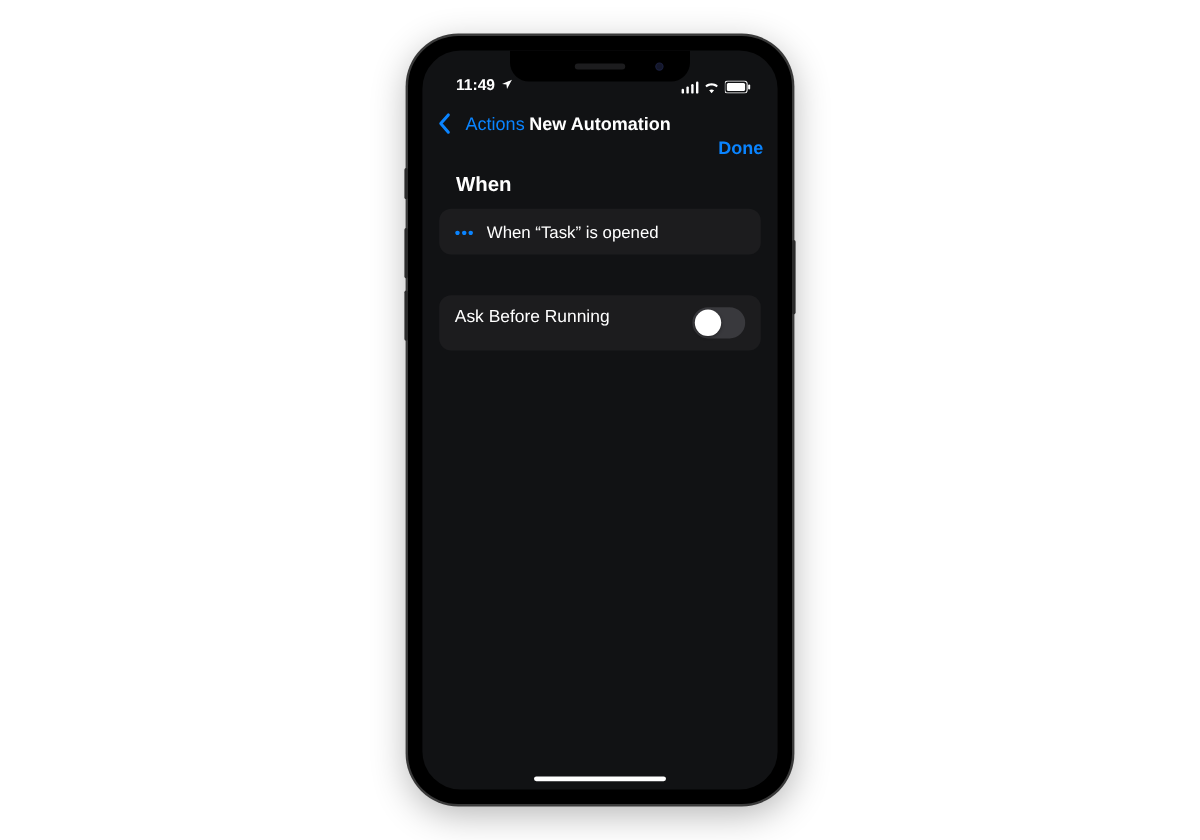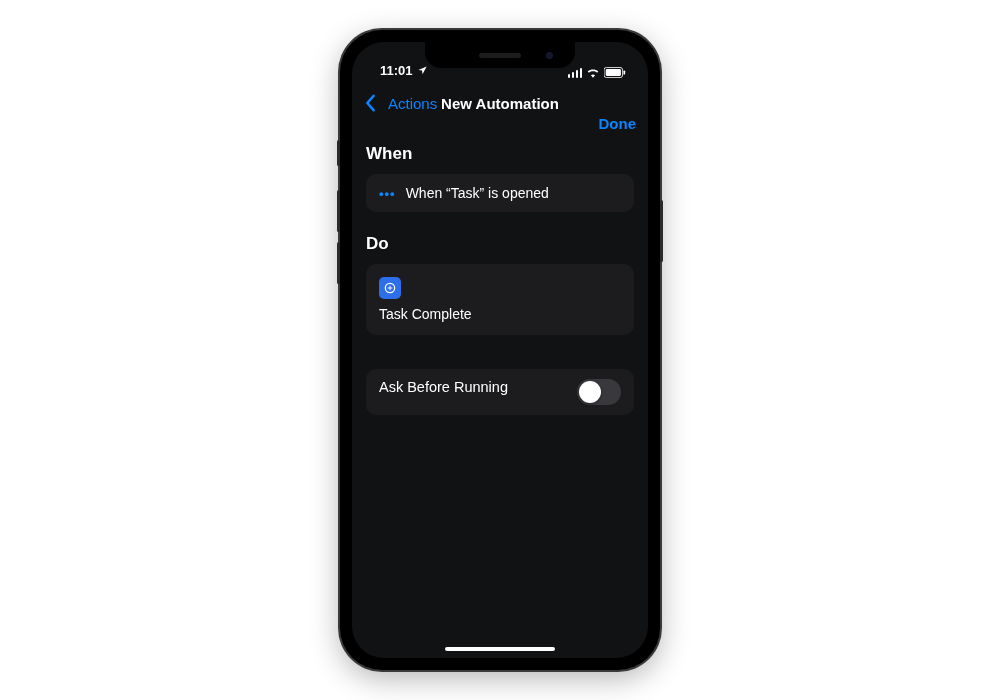--- a/index.html
+++ b/index.html
@@ -137,21 +137,21 @@
       flex: 1;
       padding: 10px 14px;
       overflow: auto;
     }
     .section-label {
       color: #fff;
       font-size: 17px;
       font-weight: 700;
       margin-top: 10px;
       margin-bottom: 10px;
-      margin-left: 0;
+      margin-left: 14px;
     }
     .card {
       background: #1c1c1e;
       border-radius: 10px;
       padding: 11px 13px;
       color: #fff;
       font-size: 14px;
     }
     .when-card {
       display: flex;
@@ -252,21 +252,21 @@
   <div class="phone-side-button btn-right"></div>
 
   <div class="screen">
     <div class="notch">
       <div class="notch-speaker"></div>
       <div class="notch-cam"></div>
     </div>
 
     <div class="status-bar">
       <div class="status-left">
-        <span>11:01</span>
+        <span>11:49</span>
         <svg width="11" height="11" viewBox="0 0 24 24" fill="#fff">
             <path d="M21 3L3 11l8 1 1 8 9-17z"></path>
           </svg>
       </div>
       <div class="status-right">
         <div class="signal-bars">
           <span></span>
             <span></span>
             <span></span>
             <span></span>
@@ -294,32 +294,20 @@
     </div>
 
     <div class="content">
 
       <div class="section-label">When</div>
       <div class="card when-card">
         <span class="ellipsis-icon">•••</span>
         <span>When “Task” is opened</span>
       </div>
 
-      <div class="section-label" style="margin-top:22px">Do</div>
-      <div class="card do-card">
-        <div class="app-row">
-          <div class="app-icon">
-            <svg width="14" height="14" viewBox="0 0 24 24" fill="none" stroke="#fff" stroke-width="2.2">
-                <circle cx="12" cy="12" r="8"></circle>
-                <path d="M12 8v8M8 12h8" stroke-width="1.6"></path>
-              </svg>
-          </div>
-        </div>
-        <div class="do-label">Task Complete</div>
-      </div>
 
       <div class="toggle-row">
         <span class="toggle-label">Ask Before Running</span>
         <div class="toggle">
           <div class="toggle-knob"></div>
         </div>
       </div>
 
     </div>
 

